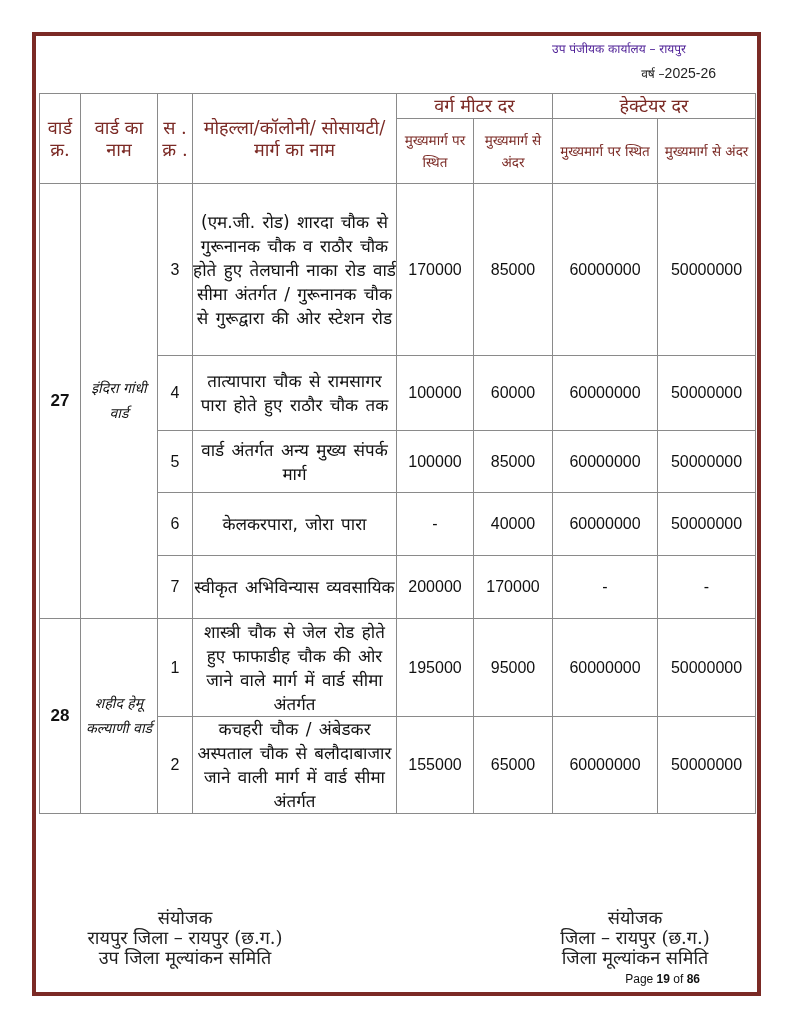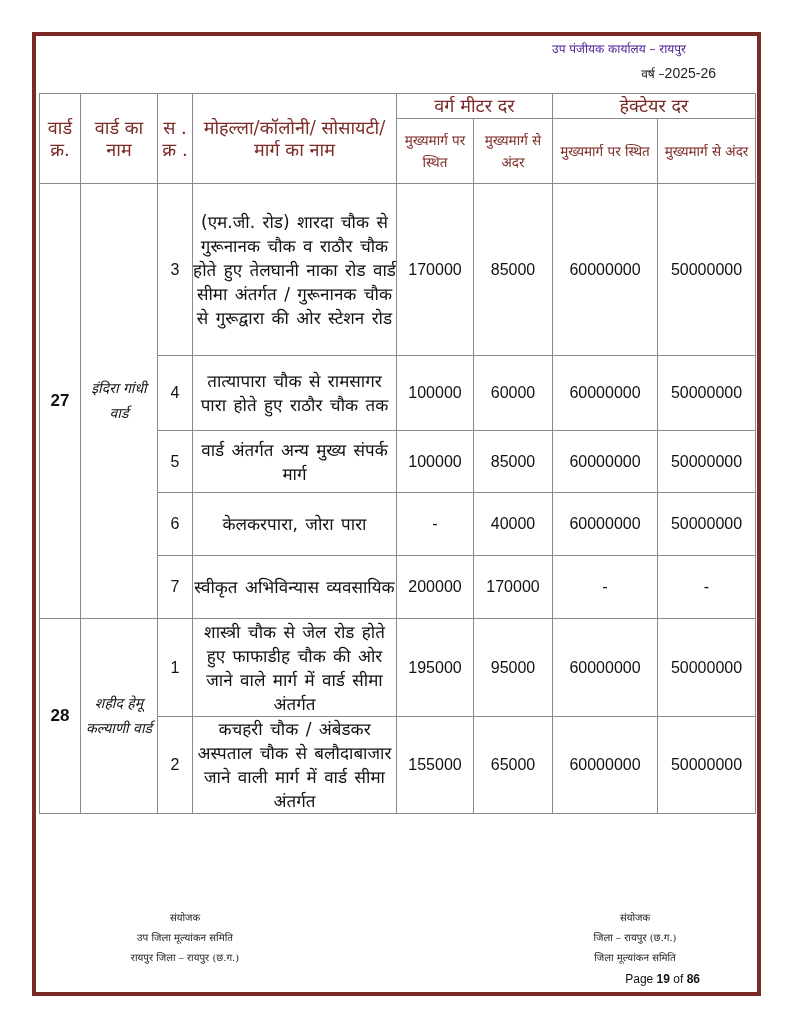--- a/index.html
+++ b/index.html
@@ -40,21 +40,21 @@
   td.val { font-family: "Liberation Sans", sans-serif; font-size: 16px; color: #111; }
 
   tr.r3 td { height: 171px; }
   tr.r4 td { height: 74px; }
   tr.r5 td { height: 61px; }
   tr.r6 td { height: 62px; }
   tr.r7 td { height: 62px; }
   tr.r1 td { height: 97px; }
   tr.r2 td { height: 96px; }
 
-  .sig { position: absolute; font-family: "DejaVu Serif", serif; font-size: 10px; line-height: 20px; color: #222; text-align: center; }
+  .sig { position: absolute; font-family: "DejaVu Serif", serif; font-size: 18px; line-height: 20px; color: #222; text-align: center; }
   .sig-left { left: 70px; top: 908px; width: 230px; }
   .sig-right { left: 520px; top: 908px; width: 230px; }
   .pagenum { position: absolute; left: 560px; top: 972px; width: 140px; text-align: right; font-family: "Liberation Sans", sans-serif; font-size: 12px; color: #111; }
   .pagenum b { font-weight: bold; }
 </style>
 </head>
 <body>
 
 <div class="frame"></div>
 
@@ -149,22 +149,22 @@
       <td class="val">155000</td>
       <td class="val">65000</td>
       <td class="val">60000000</td>
       <td class="val">50000000</td>
     </tr>
   </tbody>
 </table>
 
 <div class="sig sig-left">
   <div>संयोजक</div>
+  <div>रायपुर जिला – रायपुर (छ.ग.)</div>
   <div>उप जिला मूल्यांकन समिति</div>
-  <div>रायपुर जिला – रायपुर (छ.ग.)</div>
 </div>
 
 <div class="sig sig-right">
   <div>संयोजक</div>
   <div>जिला – रायपुर (छ.ग.)</div>
   <div>जिला मूल्यांकन समिति</div>
 </div>
 
 <div class="pagenum">
   <span>Page</span>

